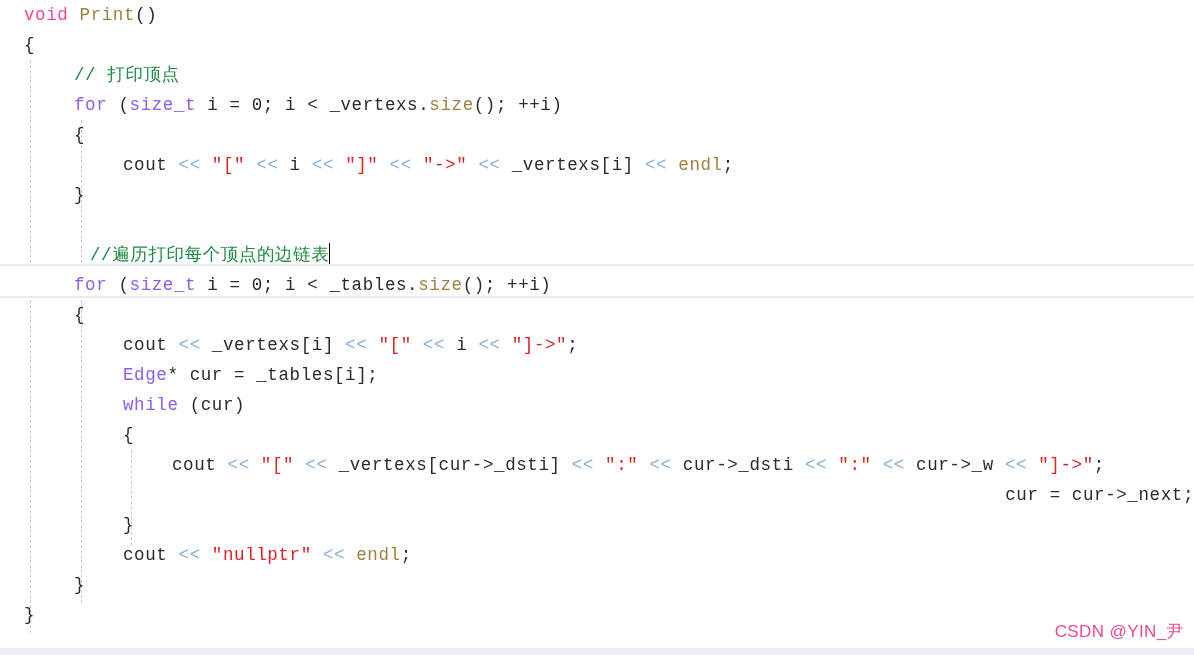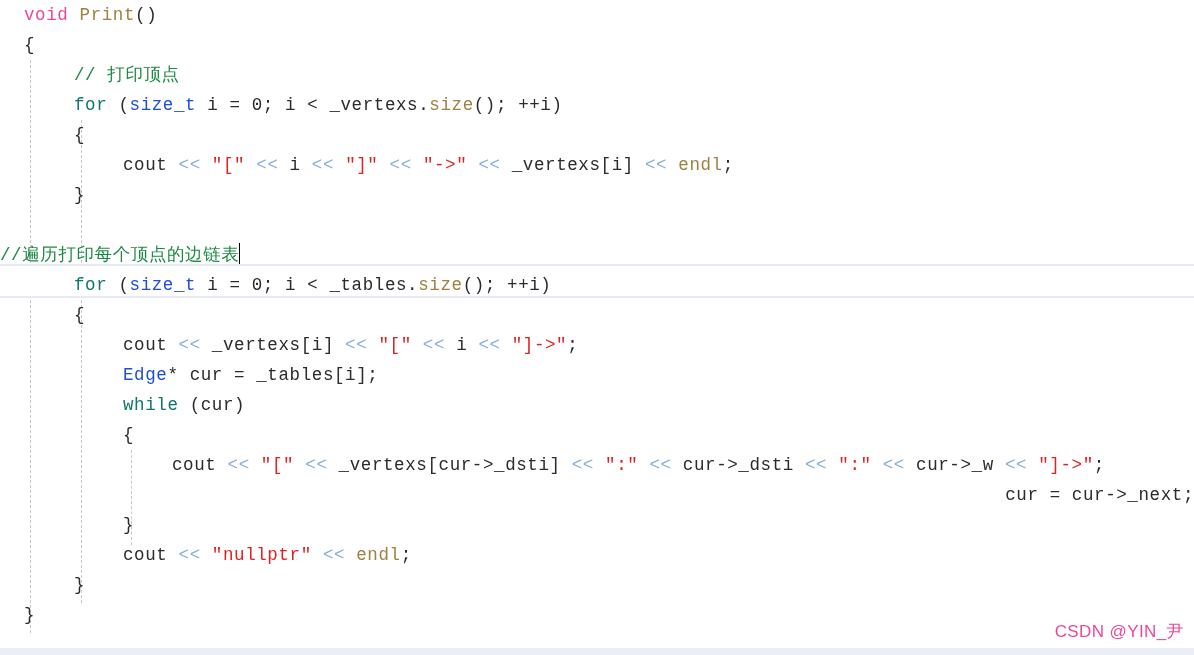--- a/index.html
+++ b/index.html
@@ -53,23 +53,23 @@
     height: 30px;
     line-height: 30px;
     white-space: pre;
     font-family: "Liberation Mono", "DejaVu Sans Mono", monospace;
     font-size: 17.5px;
     letter-spacing: 0.6px;
     color: #1f1f1f;
   }
 
   
-  .kw      { color: #0f766e; }   
+  .kw      { color: #8b5cf6; }   
   .kw2     { color: #ec4899; }   
-  .type    { color: #1d4ed8; }   
+  .type    { color: #8b5cf6; }   
   .fn      { color: #a08040; }   
   .str     { color: #dd2222; }
   .op      { color: #82aedd; }   
   .cmt     { color: #1d8a43; text-align: right; }
   .plain   { color: #2b2b2b; }
   .brace   { color: #2b2b2b; }
 
   
   .caret {
     display: inline-block;
@@ -126,21 +126,21 @@
 
     <div class="line" style="padding-left:74px;"><span class="brace">{</span></div>
 
     <div class="line" style="padding-left:123px;"><span class="plain">cout</span><span class="plain"> </span><span class="op">&lt;&lt;</span><span class="plain"> </span><span class="str">"["</span><span class="plain"> </span><span class="op">&lt;&lt;</span><span class="plain"> i </span><span class="op">&lt;&lt;</span><span class="plain"> </span><span class="str">"]"</span><span class="plain"> </span><span class="op">&lt;&lt;</span><span class="plain"> </span><span class="str">"-&gt;"</span><span class="plain"> </span><span class="op">&lt;&lt;</span><span class="plain"> </span><span class="plain">_vertexs[i]</span><span class="plain"> </span><span class="op">&lt;&lt;</span><span class="plain"> </span><span class="fn">endl</span><span class="plain">;</span></div>
 
     <div class="line" style="padding-left:74px;"><span class="brace">}</span></div>
 
 
     <div class="line" style="padding-left:74px;"><span class="plain"> </span></div>
 
-    <div class="line" style=""><span class="cmt">//遍历打印每个顶点的边链表</span><span class="caret"></span></div>
+    <div class="line" style="padding-left:74px;margin-left:16px;"><span class="cmt">//遍历打印每个顶点的边链表</span><span class="caret"></span></div>
 
     <div class="line" style="padding-left:74px;"><span class="kw">for</span><span class="plain"> (</span><span class="type">size_t</span><span class="plain"> i = 0; i </span><span class="plain">&lt;</span><span class="plain"> _tables.</span><span class="fn">size</span><span class="plain">(); ++i)</span></div>
 
     <div class="line" style="padding-left:74px;"><span class="brace">{</span></div>
 
     <div class="line" style="padding-left:123px;"><span class="plain">cout</span><span class="plain"> </span><span class="op">&lt;&lt;</span><span class="plain"> </span><span class="plain">_vertexs[i]</span><span class="plain"> </span><span class="op">&lt;&lt;</span><span class="plain"> </span><span class="str">"["</span><span class="plain"> </span><span class="op">&lt;&lt;</span><span class="plain"> i </span><span class="op">&lt;&lt;</span><span class="plain"> </span><span class="str">"]-&gt;"</span><span class="plain">;</span></div>
 
     <div class="line" style="padding-left:123px;"><span class="type">Edge</span><span class="plain">*</span><span class="plain"> </span><span class="plain">cur</span><span class="plain"> = </span><span class="plain">_tables[i]</span><span class="plain">;</span></div>
 
     <div class="line" style="padding-left:123px;"><span class="kw">while</span><span class="plain"> </span><span class="plain">(cur)</span></div>

